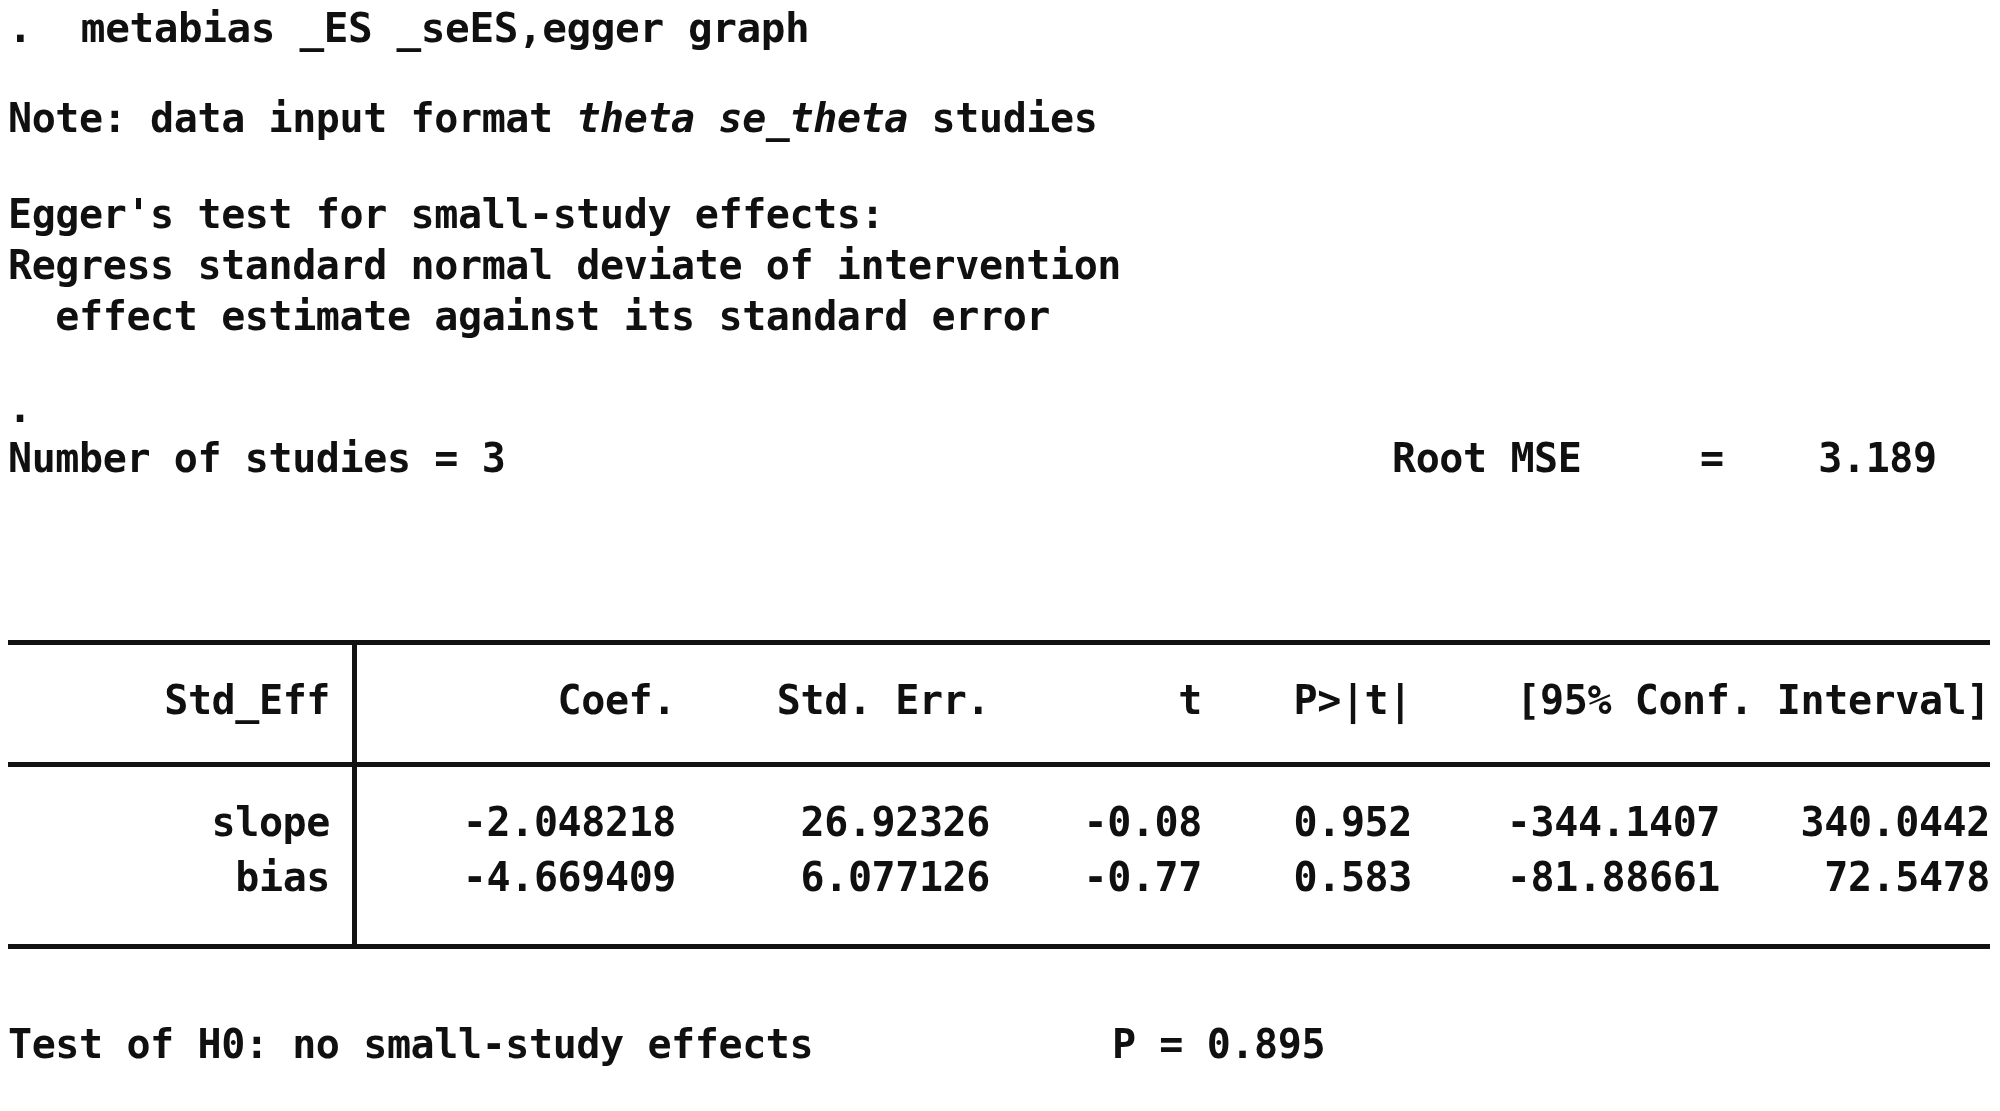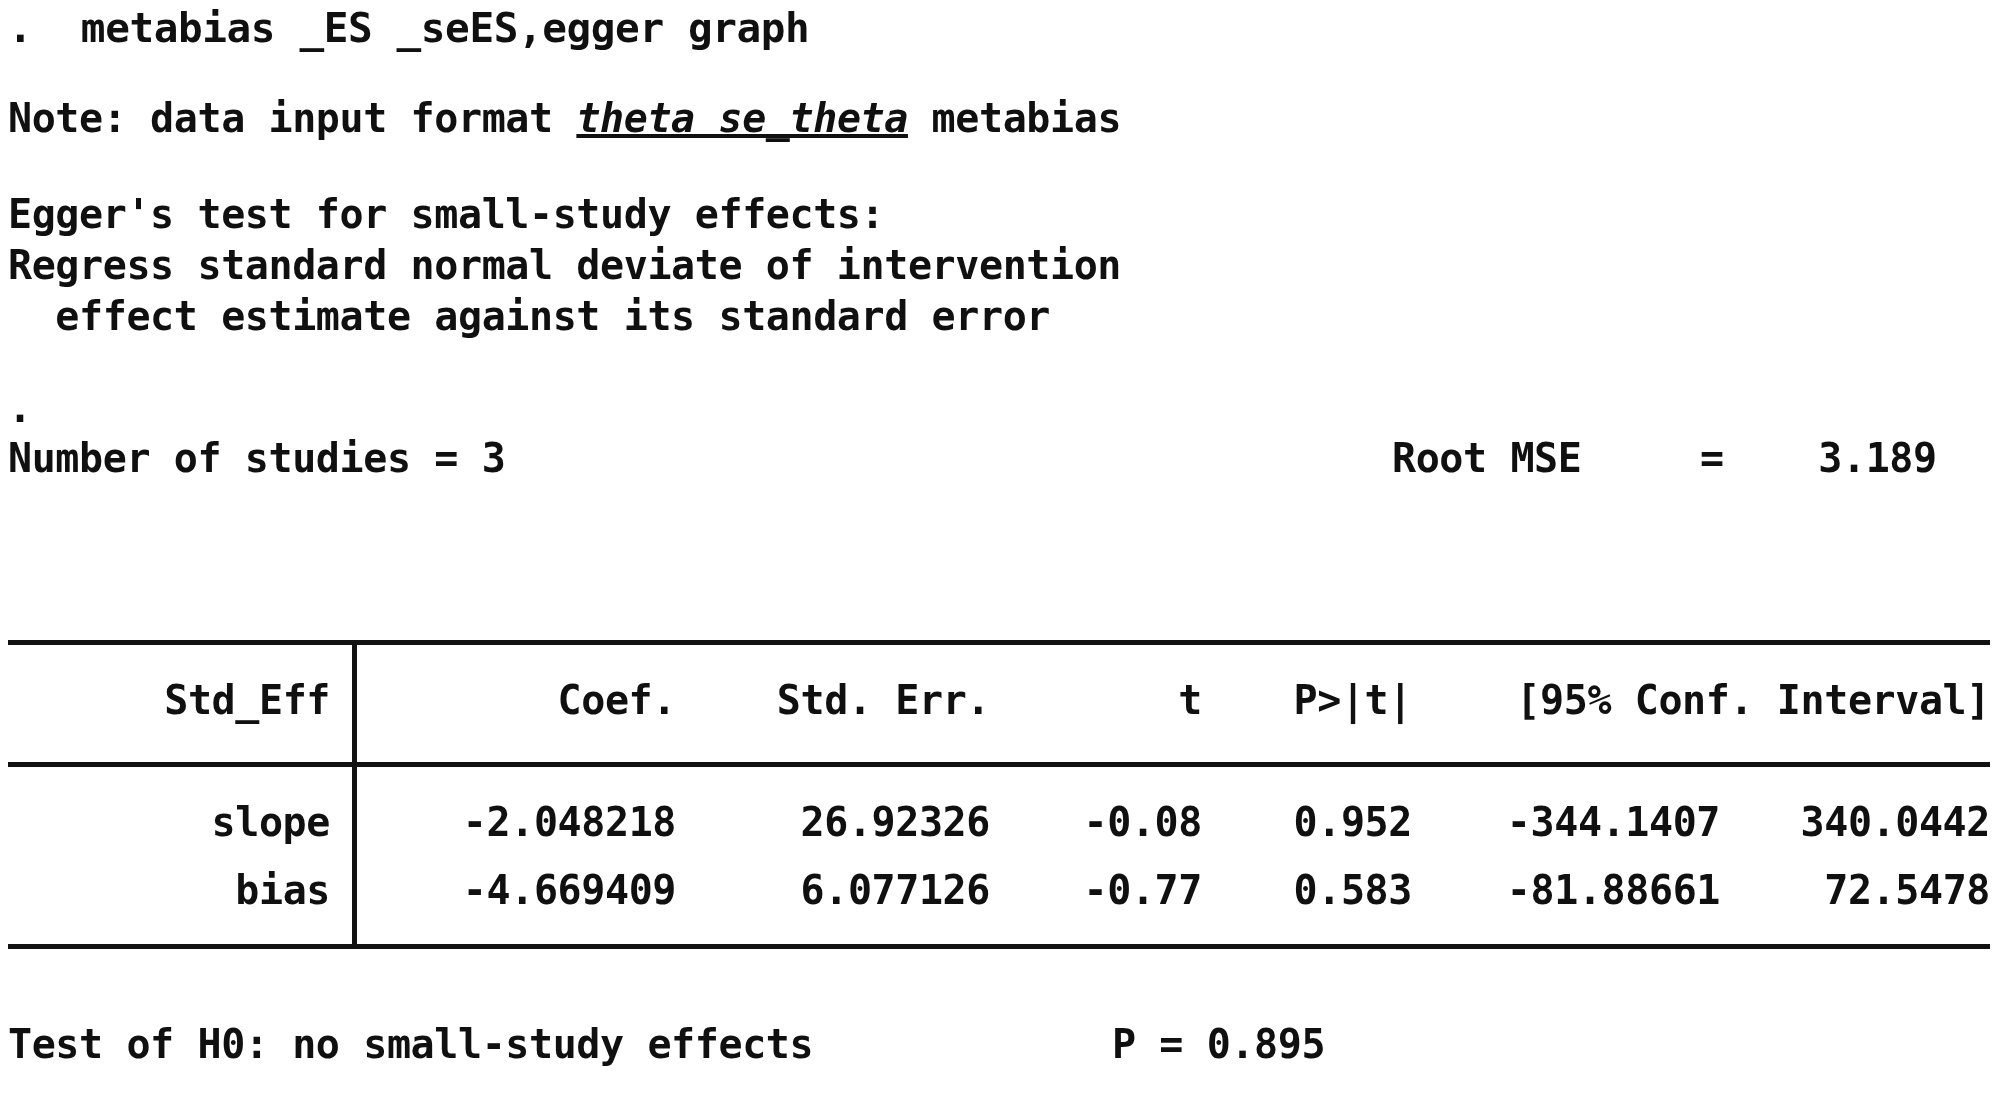--- a/index.html
+++ b/index.html
@@ -34,21 +34,21 @@
     font-family: "DejaVu Sans Mono", "Liberation Mono", monospace;
     font-weight: 700;
     font-size: 40px;
     letter-spacing: -0.4px;
     line-height: 44px;
     color: #101010;
   }
 
   .cmd        { left: 8px;  top: 6px;   font-size: 41px; }
   .note       { left: 8px;  top: 96px;  font-weight: 600; }
-  .note em    { font-style: italic; font-weight: 700; text-decoration: underline; }
+  .note em    { font-style: italic; font-weight: 700; }
 
   .egger1     { left: 8px;  top: 192px; font-weight: 600; }
   .egger2     { left: 8px;  top: 243px; font-weight: 600; }
   .egger3     { left: 8px;  top: 294px; font-weight: 600; }
 
   .dot        { left: 8px;  top: 386px; font-weight: 700; font-size: 40px; }
 
   .nstudies   { left: 8px;  top: 436px; font-weight: 600; }
   .rootmse    { left: 1392px; top: 436px; font-weight: 700; }
 
@@ -94,42 +94,42 @@
     letter-spacing: -0.4px;
     text-align: right;
     color: #101010;
   }
   .hdr { font-weight: 600; }
 
   
   .row-hdr   { top: 678px; }
   
   .row-slope { top: 800px; }
-  .row-bias  { top: 855px; margin-top: 13px; }
+  .row-bias  { top: 855px; }
 
   
   .c-name { width: 330px; left: 0px;    text-align: right; }
   .c-coef { width: 300px; left: 376px;  text-align: right; }
   .c-se   { width: 300px; left: 690px;  text-align: right; }
   .c-t    { width: 200px; left: 1002px; text-align: right; }
   .c-p    { width: 200px; left: 1212px; text-align: right; }
   .c-lo   { width: 330px; left: 1390px; text-align: right; }
   .c-hi   { width: 300px; left: 1690px; text-align: right; }
 
   
   .c-ci   { width: 620px; left: 1370px; text-align: right; }
 </style>
 </head>
 <body>
 
 <div class="console">
 
   <div class="line cmd">.  metabias _ES _seES,egger graph</div>
 
-  <div class="line note"><span>Note: data input format </span><em>theta se_theta</em><span> metabias</span></div>
+  <div class="line note"><span>Note: data input format </span><em>theta se_theta</em><span> studies</span></div>
 
   <div class="line egger1">Egger's test for small-study effects:</div>
   <div class="line egger3">  effect estimate against its standard error</div>
   <div class="line egger2">Regress standard normal deviate of intervention</div>
 
   <div class="line dot">.</div>
 
   <div class="line nstudies"><span>Number of studies = </span><span>3</span></div>
 
   <div class="line rootmse"><span>Root MSE</span><span>&nbsp;&nbsp;&nbsp;&nbsp;&nbsp;=&nbsp;&nbsp;&nbsp;&nbsp;</span><span>3.189</span></div>

